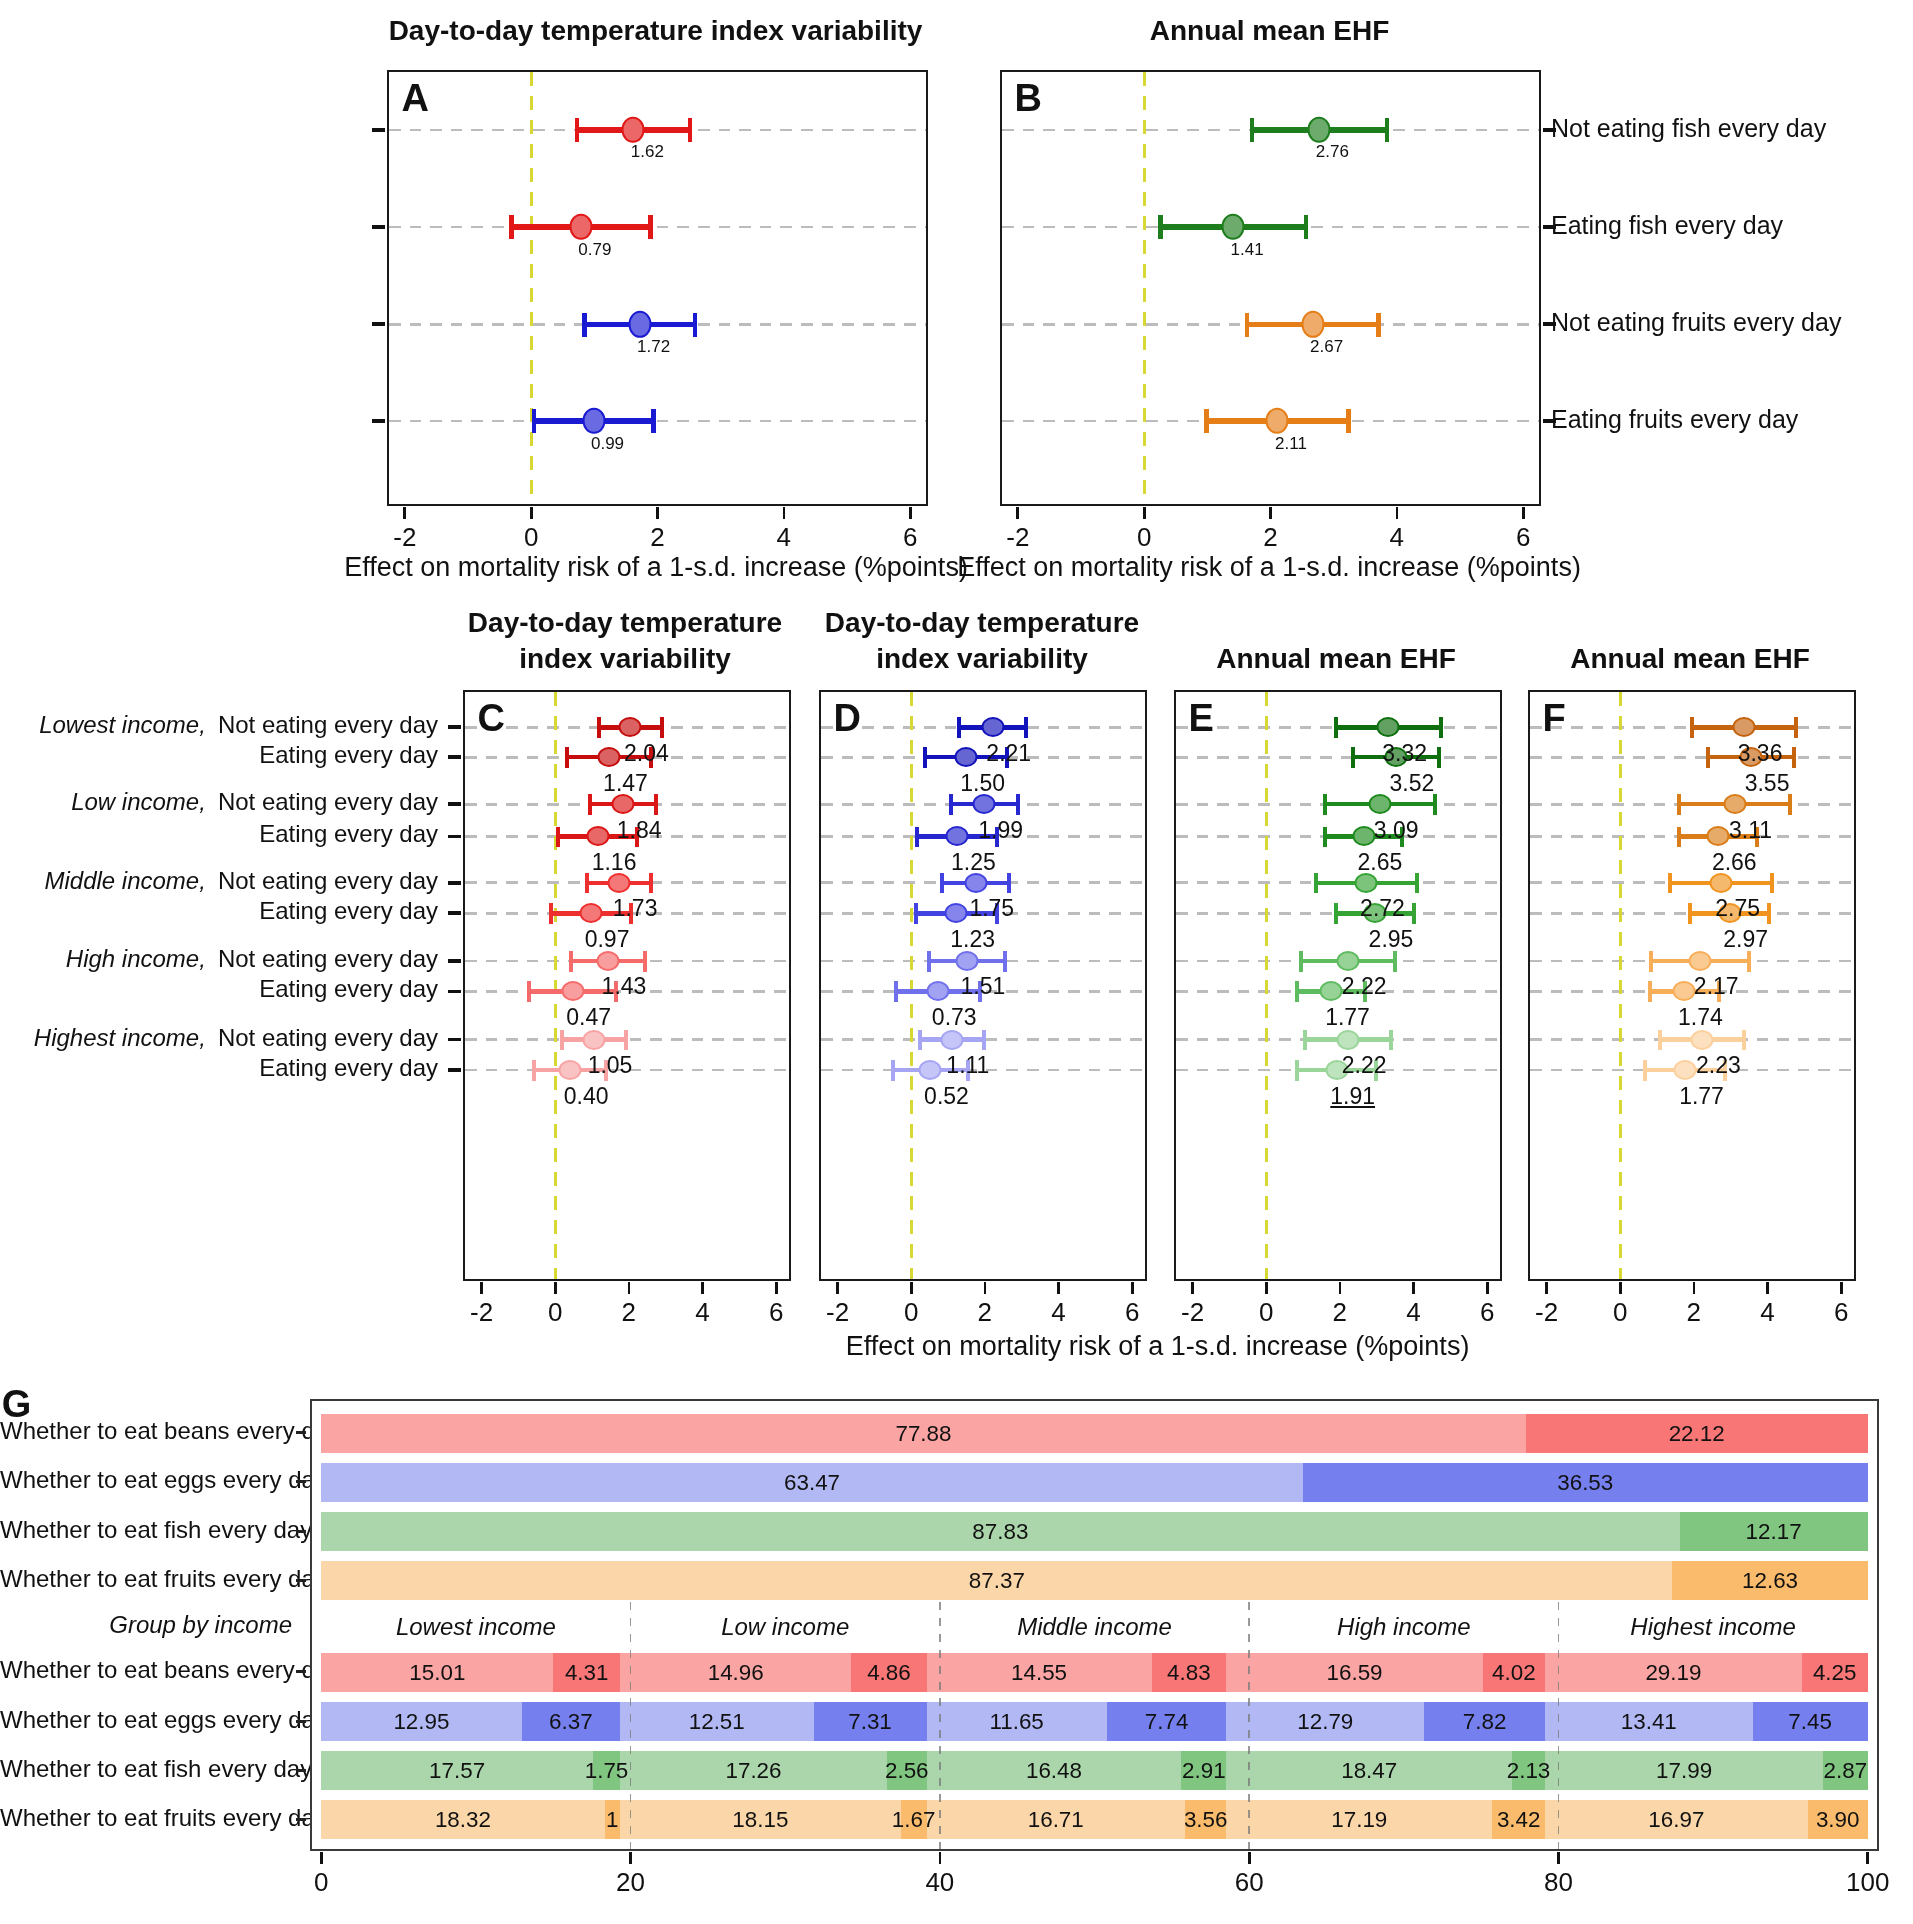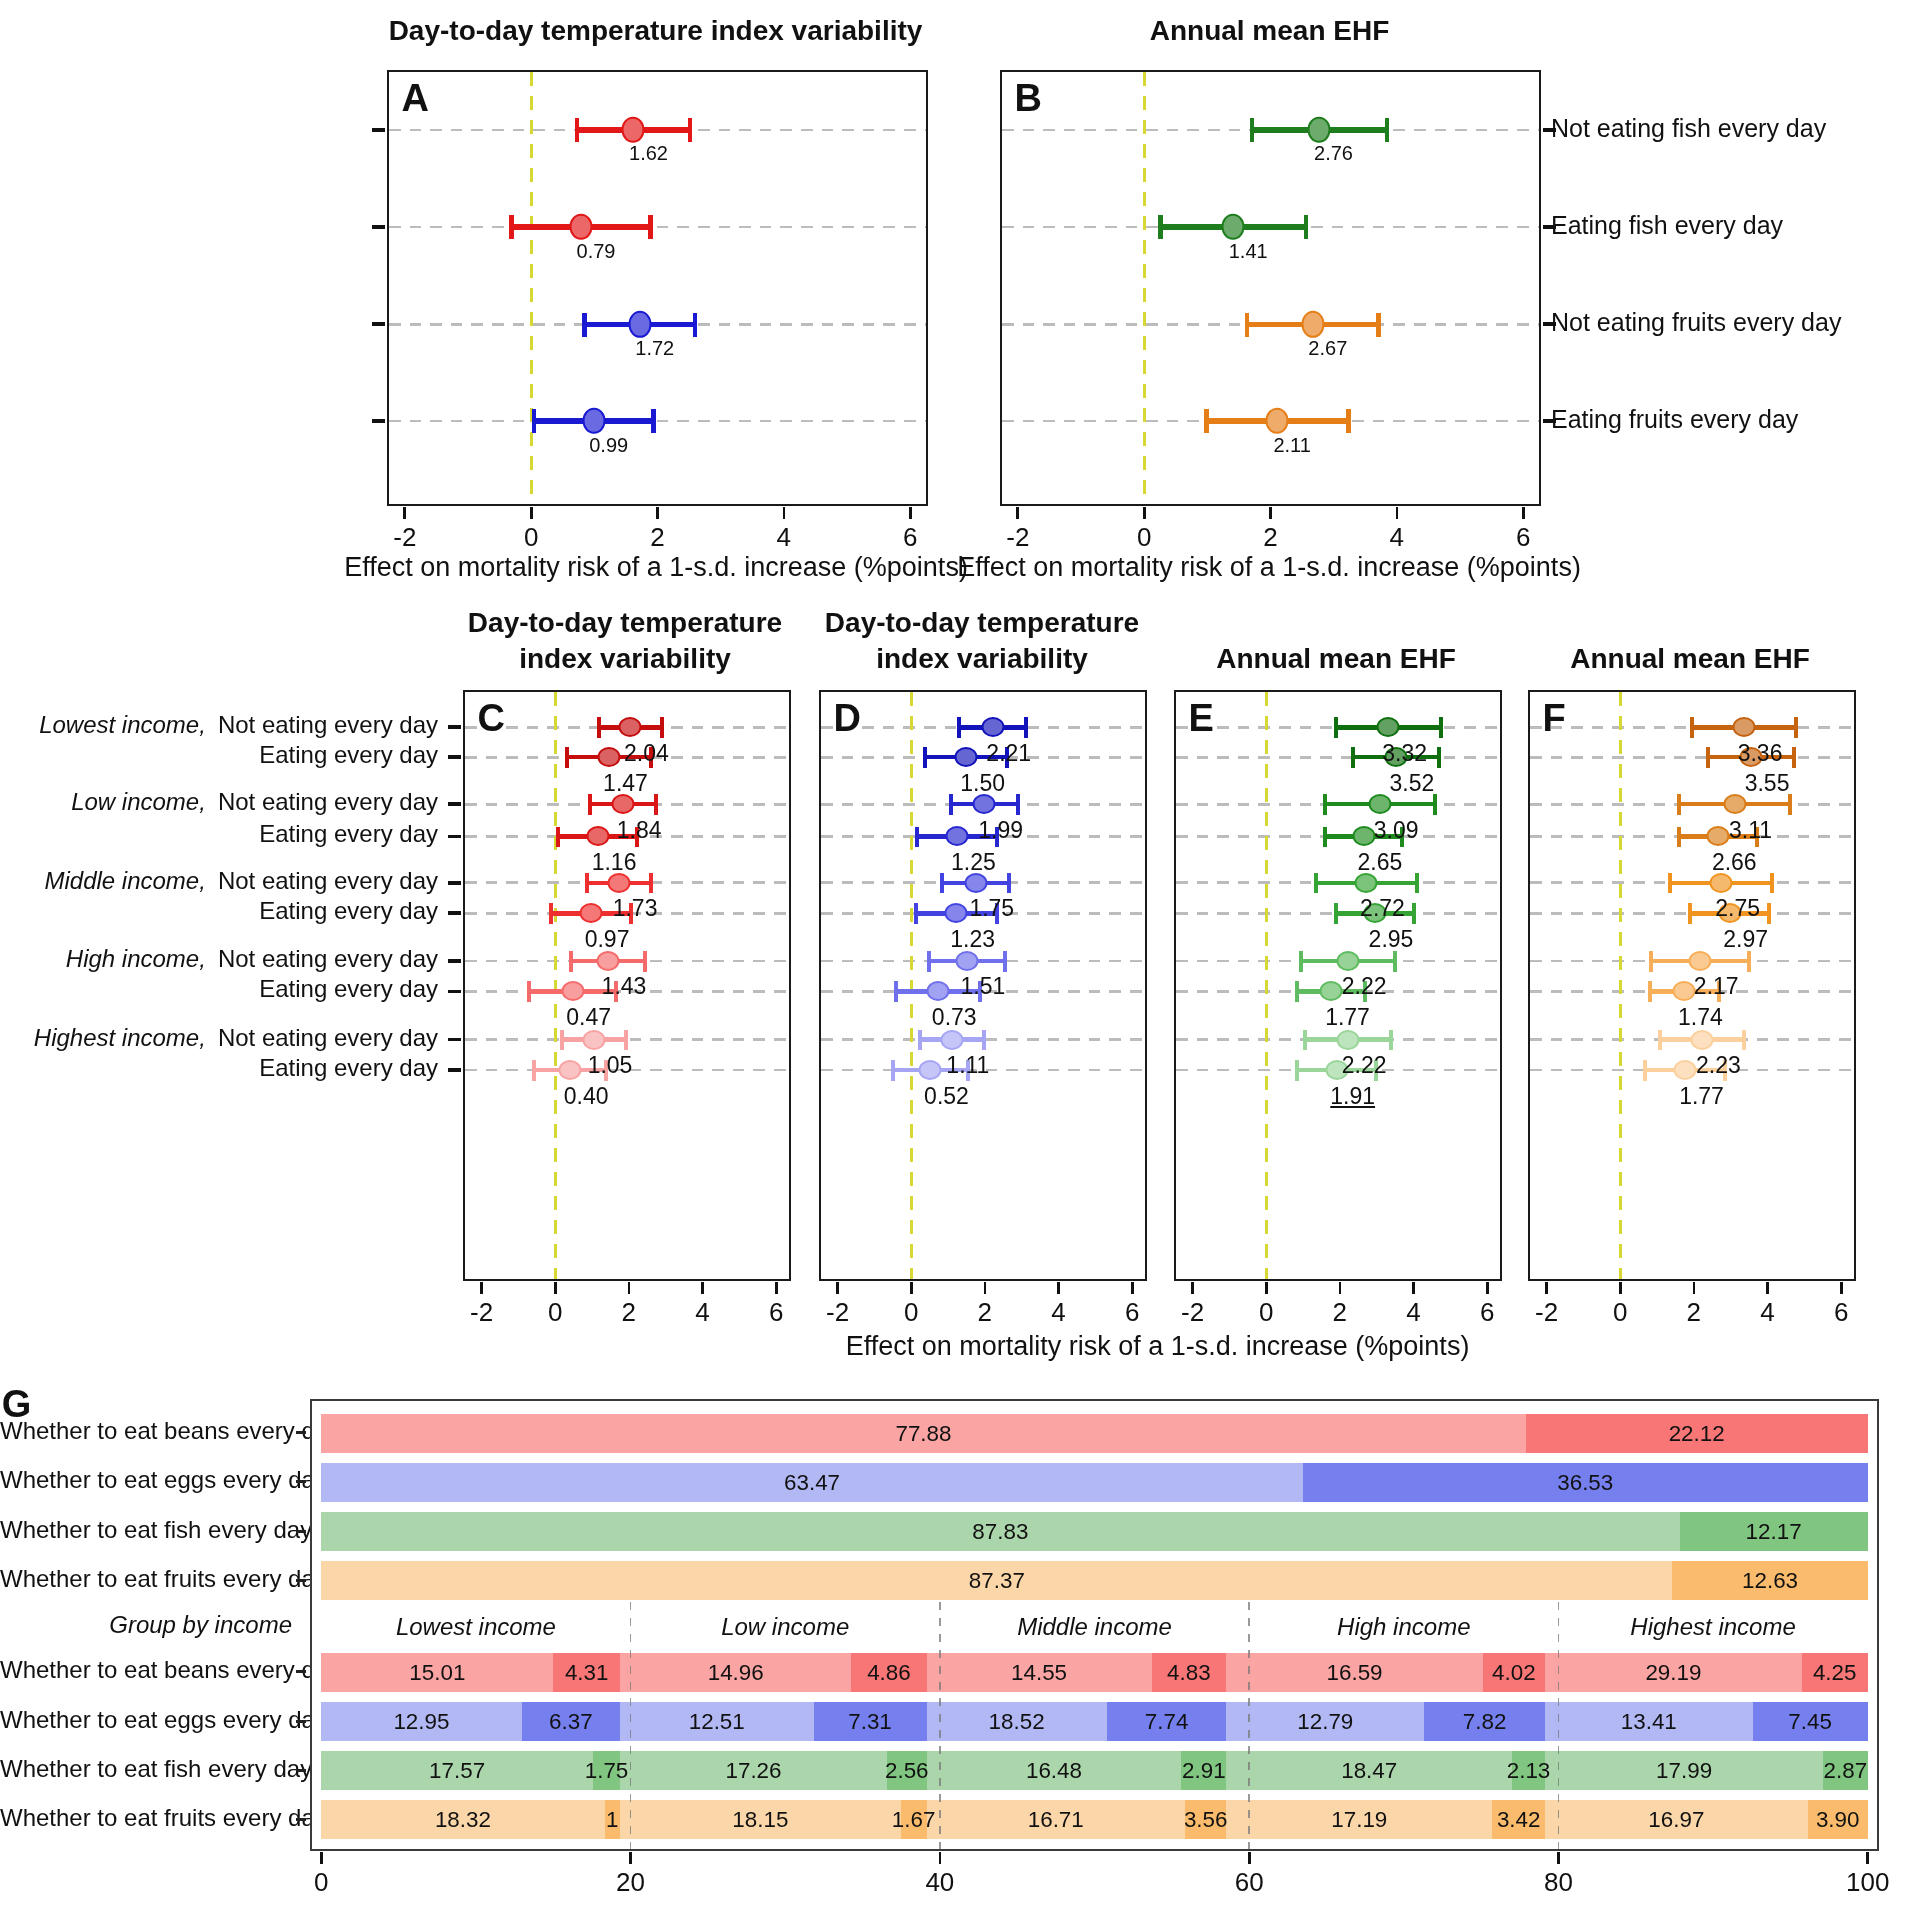--- a/index.html
+++ b/index.html
@@ -24,21 +24,21 @@
   .emark{position:absolute;top:0;transform:translate(-50%,-50%);border-radius:50%;border-style:solid;z-index:3;}
   .evalue{position:absolute;transform:translateX(-30%);z-index:4;white-space:nowrap;}
   .xtick{position:absolute;bottom:-15px;width:2.7px;height:12.5px;background:#111;}
   .xticklabel{position:absolute;top:calc(100% + 18px);transform:translateX(-50%);
               font-size:26px;font-weight:500;white-space:nowrap;}
 
   
   .f-ab .eline{top:-2.7px;height:5.4px;}
   .f-ab .ecap{top:-11.6px;height:24px;width:4.5px;}
   .f-ab .emark{width:19px;height:22.4px;border-width:2.7px;}
-  .f-ab .evalue{font-size:20px;}
+  .f-ab .evalue{font-size:17px;}
   .f-cdef .eline{top:-2.2px;height:4.5px;}
   .f-cdef .ecap{top:-9.9px;height:20.6px;width:4px;}
   .f-cdef .emark{width:19px;height:16px;border-width:2.7px;}
   .f-cdef .evalue{font-size:23px;}
 
   
   #plot-A{left:387px;top:70px;width:537px;height:432px;}
   #plot-B{left:1000px;top:70px;width:537px;height:432px;}
   #plot-C{left:463px;top:690px;width:324px;height:587px;}
   #plot-D{left:819px;top:690px;width:324px;height:587px;}
@@ -680,21 +680,21 @@
       <div class="gbar" style="top: 301px;">
         <div class="gseg" style="left: 0.592885%; width: 12.7964%; background: rgb(177, 184, 244);"></div>
         <div class="gseglabel" style="left: 6.99111%;">12.95</div>
         <div class="gseg" style="left: 13.3893%; width: 6.29447%; background: rgb(117, 128, 238);"></div>
         <div class="gseglabel" style="left: 16.5366%;">6.37</div>
         <div class="gseg" style="left: 19.6838%; width: 12.3617%; background: rgb(177, 184, 244);"></div>
         <div class="gseglabel" style="left: 25.8646%;">12.51</div>
         <div class="gseg" style="left: 32.0455%; width: 7.22332%; background: rgb(117, 128, 238);"></div>
         <div class="gseglabel" style="left: 35.6571%;">7.31</div>
         <div class="gseg" style="left: 39.2688%; width: 11.5119%; background: rgb(177, 184, 244);"></div>
-        <div class="gseglabel" style="left: 45.0247%;">18.52</div>
+        <div class="gseglabel" style="left: 45.0247%;">11.65</div>
         <div class="gseg" style="left: 50.7806%; width: 7.64822%; background: rgb(117, 128, 238);"></div>
         <div class="gseglabel" style="left: 54.6047%;">7.74</div>
         <div class="gseg" style="left: 58.4289%; width: 12.6383%; background: rgb(177, 184, 244);"></div>
         <div class="gseglabel" style="left: 64.748%; text-align: center;">12.79</div>
         <div class="gseg" style="left: 71.0672%; width: 7.72727%; background: rgb(117, 128, 238);"></div>
         <div class="gseglabel" style="left: 74.9308%;">7.82</div>
         <div class="gseg" style="left: 78.7945%; width: 13.251%; background: rgb(177, 184, 244);"></div>
         <div class="gseglabel" style="left: 85.42%;">13.41</div>
         <div class="gseg" style="left: 92.0455%; width: 7.36166%; background: rgb(117, 128, 238);"></div>
         <div class="gseglabel" style="left: 95.7263%;">7.45</div>

